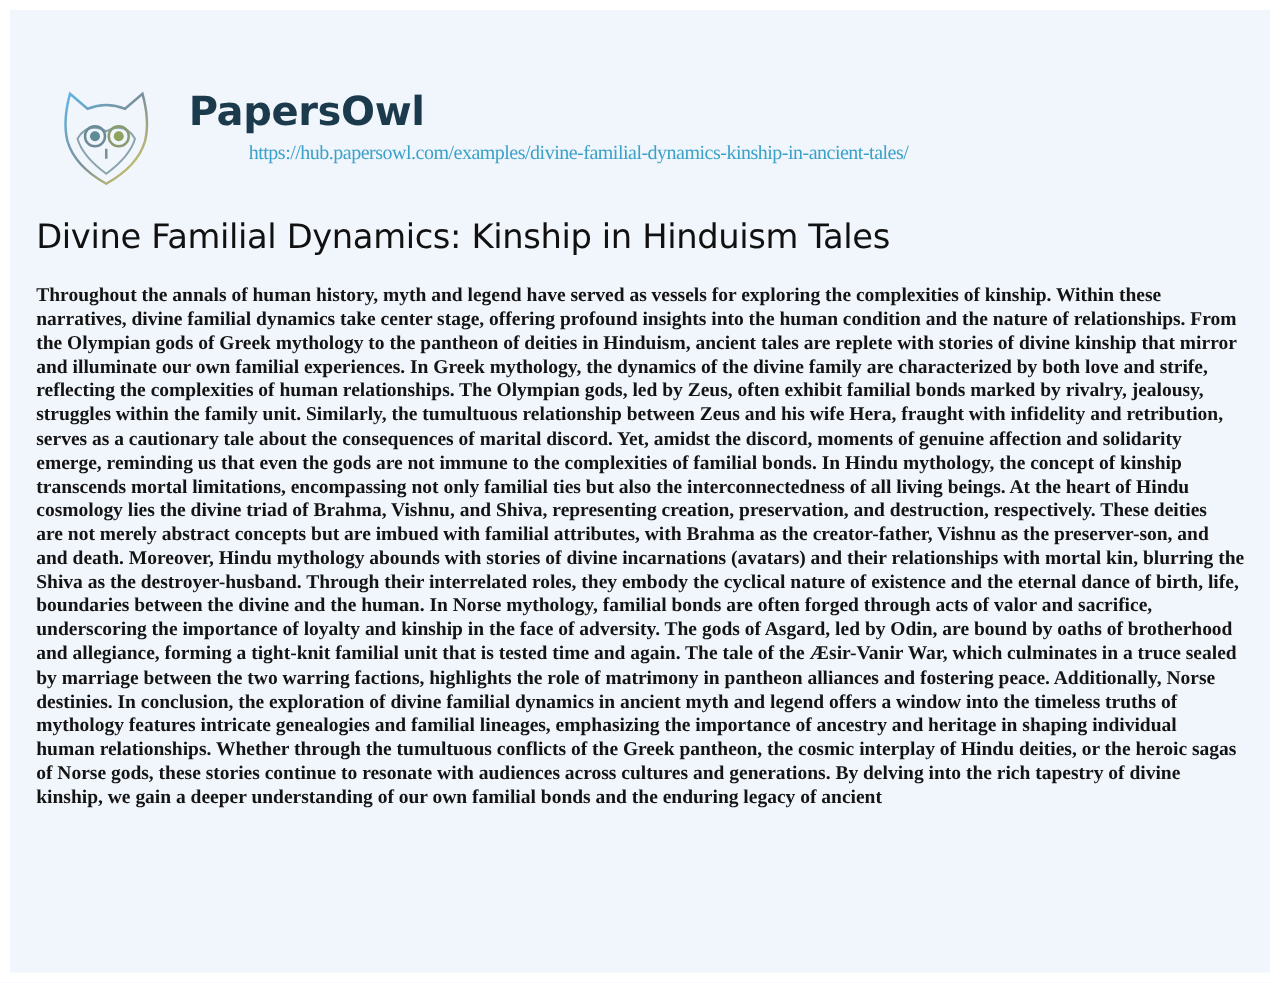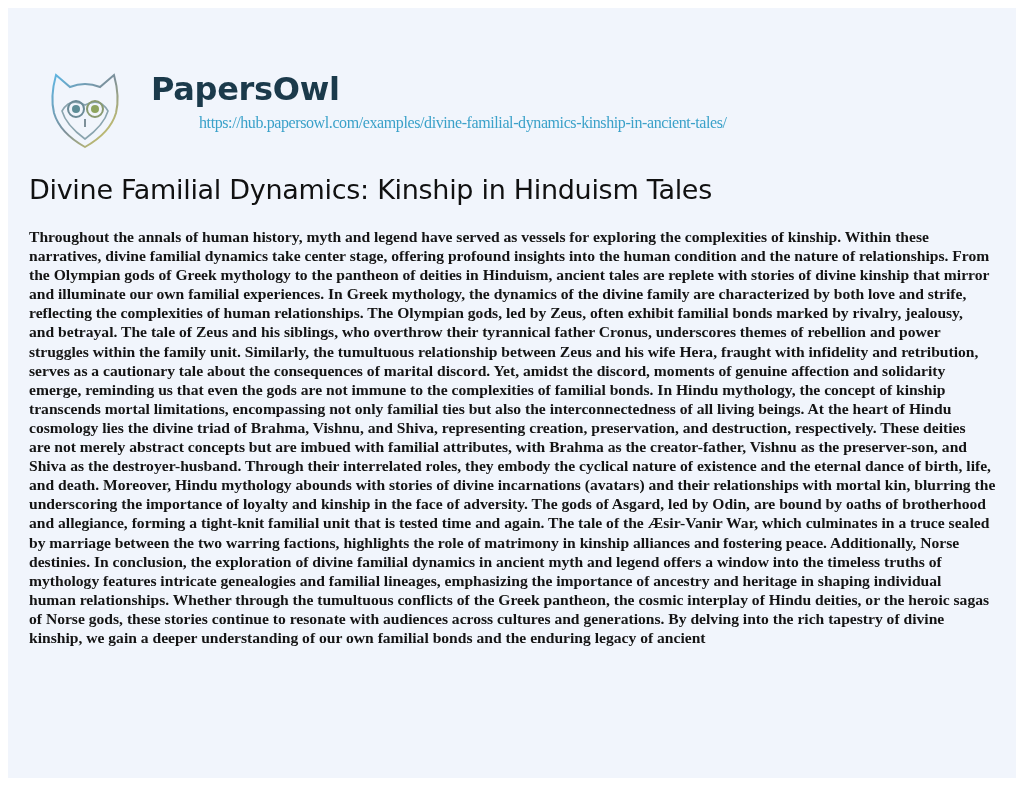--- a/index.html
+++ b/index.html
@@ -100,31 +100,31 @@
   </div>
 
   <div class="title">Divine Familial Dynamics: Kinship in Hinduism Tales</div>
 
   <p class="body-text">
     <span class="ln">Throughout the annals of human history, myth and legend have served as vessels for exploring the complexities of kinship. Within these</span>
     <span class="ln">narratives, divine familial dynamics take center stage, offering profound insights into the human condition and the nature of relationships. From</span>
     <span class="ln">the Olympian gods of Greek mythology to the pantheon of deities in Hinduism, ancient tales are replete with stories of divine kinship that mirror</span>
     <span class="ln">and illuminate our own familial experiences. In Greek mythology, the dynamics of the divine family are characterized by both love and strife,</span>
     <span class="ln">reflecting the complexities of human relationships. The Olympian gods, led by Zeus, often exhibit familial bonds marked by rivalry, jealousy,</span>
-    <span class="ln">and betrayal. The tale of Zeus and his siblings, who overthrow their tyrannical father Cronus, underscores themes of rebellion and power</span>
     <span class="ln">struggles within the family unit. Similarly, the tumultuous relationship between Zeus and his wife Hera, fraught with infidelity and retribution,</span>
     <span class="ln">serves as a cautionary tale about the consequences of marital discord. Yet, amidst the discord, moments of genuine affection and solidarity</span>
     <span class="ln">emerge, reminding us that even the gods are not immune to the complexities of familial bonds. In Hindu mythology, the concept of kinship</span>
     <span class="ln">transcends mortal limitations, encompassing not only familial ties but also the interconnectedness of all living beings. At the heart of Hindu</span>
     <span class="ln">cosmology lies the divine triad of Brahma, Vishnu, and Shiva, representing creation, preservation, and destruction, respectively. These deities</span>
     <span class="ln">are not merely abstract concepts but are imbued with familial attributes, with Brahma as the creator-father, Vishnu as the preserver-son, and</span>
+    <span class="ln">and death. Moreover, Hindu mythology abounds with stories of divine incarnations (avatars) and their relationships with mortal kin, blurring the</span>
     <span class="ln">Shiva as the destroyer-husband. Through their interrelated roles, they embody the cyclical nature of existence and the eternal dance of birth, life,</span>
-    <span class="ln">and death. Moreover, Hindu mythology abounds with stories of divine incarnations (avatars) and their relationships with mortal kin, blurring the</span>
+    <span class="ln">boundaries between the divine and the human. In Norse mythology, familial bonds are often forged through acts of valor and sacrifice,</span>
     <span class="ln">underscoring the importance of loyalty and kinship in the face of adversity. The gods of Asgard, led by Odin, are bound by oaths of brotherhood</span>
     <span class="ln">and allegiance, forming a tight-knit familial unit that is tested time and again. The tale of the Æsir-Vanir War, which culminates in a truce sealed</span>
-    <span class="ln">by marriage between the two warring factions, highlights the role of matrimony in kinship alliances and fostering peace. Additionally, Norse</span>
+    <span class="ln">by marriage between the two warring factions, highlights the role of matrimony in pantheon alliances and fostering peace. Additionally, Norse</span>
     <span class="ln">destinies. In conclusion, the exploration of divine familial dynamics in ancient myth and legend offers a window into the timeless truths of</span>
     <span class="ln">mythology features intricate genealogies and familial lineages, emphasizing the importance of ancestry and heritage in shaping individual</span>
     <span class="ln">human relationships. Whether through the tumultuous conflicts of the Greek pantheon, the cosmic interplay of Hindu deities, or the heroic sagas</span>
     <span class="ln">of Norse gods, these stories continue to resonate with audiences across cultures and generations. By delving into the rich tapestry of divine</span>
     <span class="ln">kinship, we gain a deeper understanding of our own familial bonds and the enduring legacy of ancient</span>
   </p>
 </div>
 
 </body></html>

